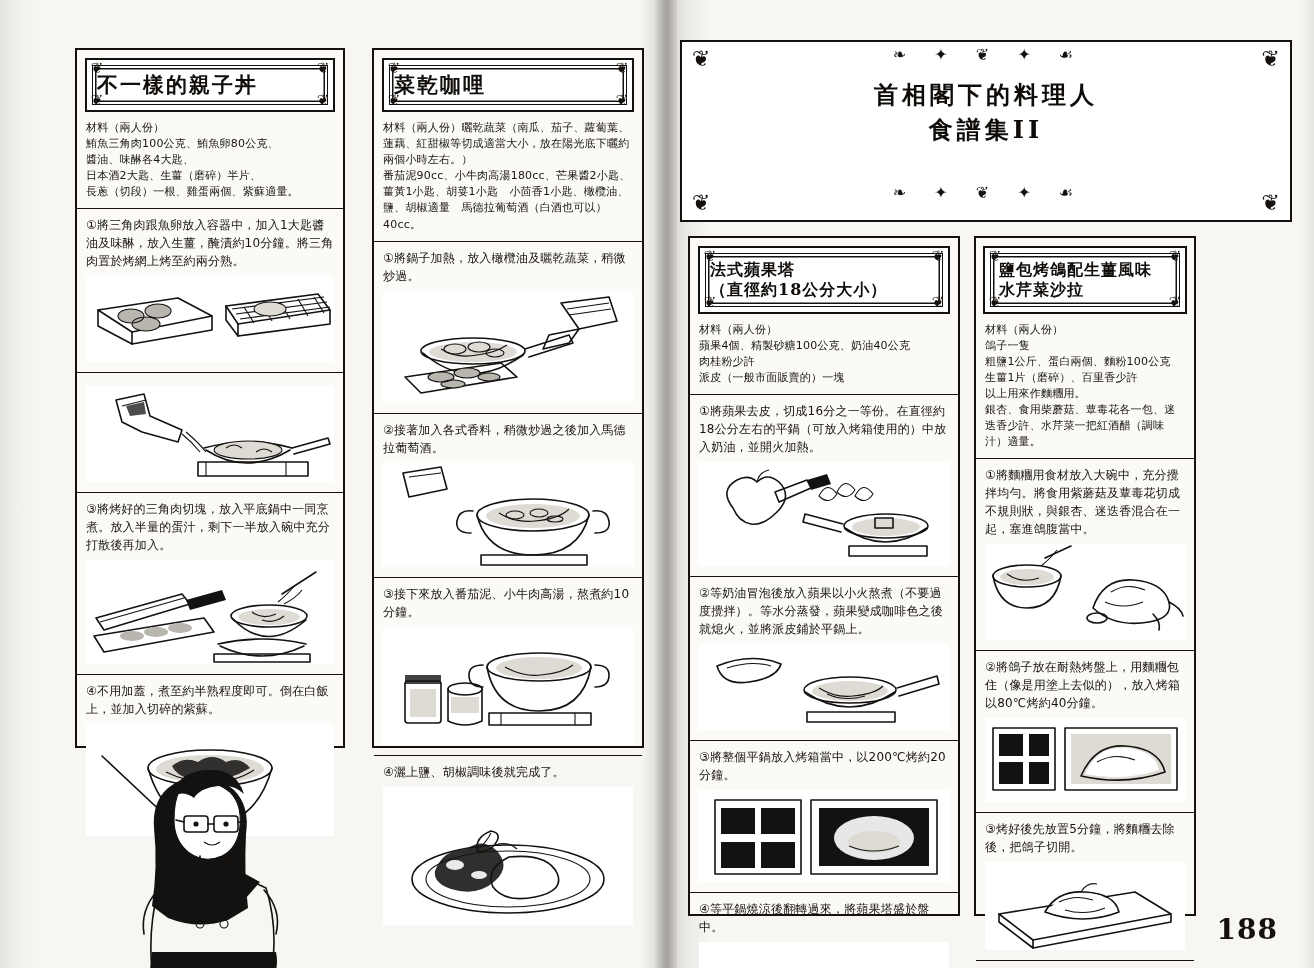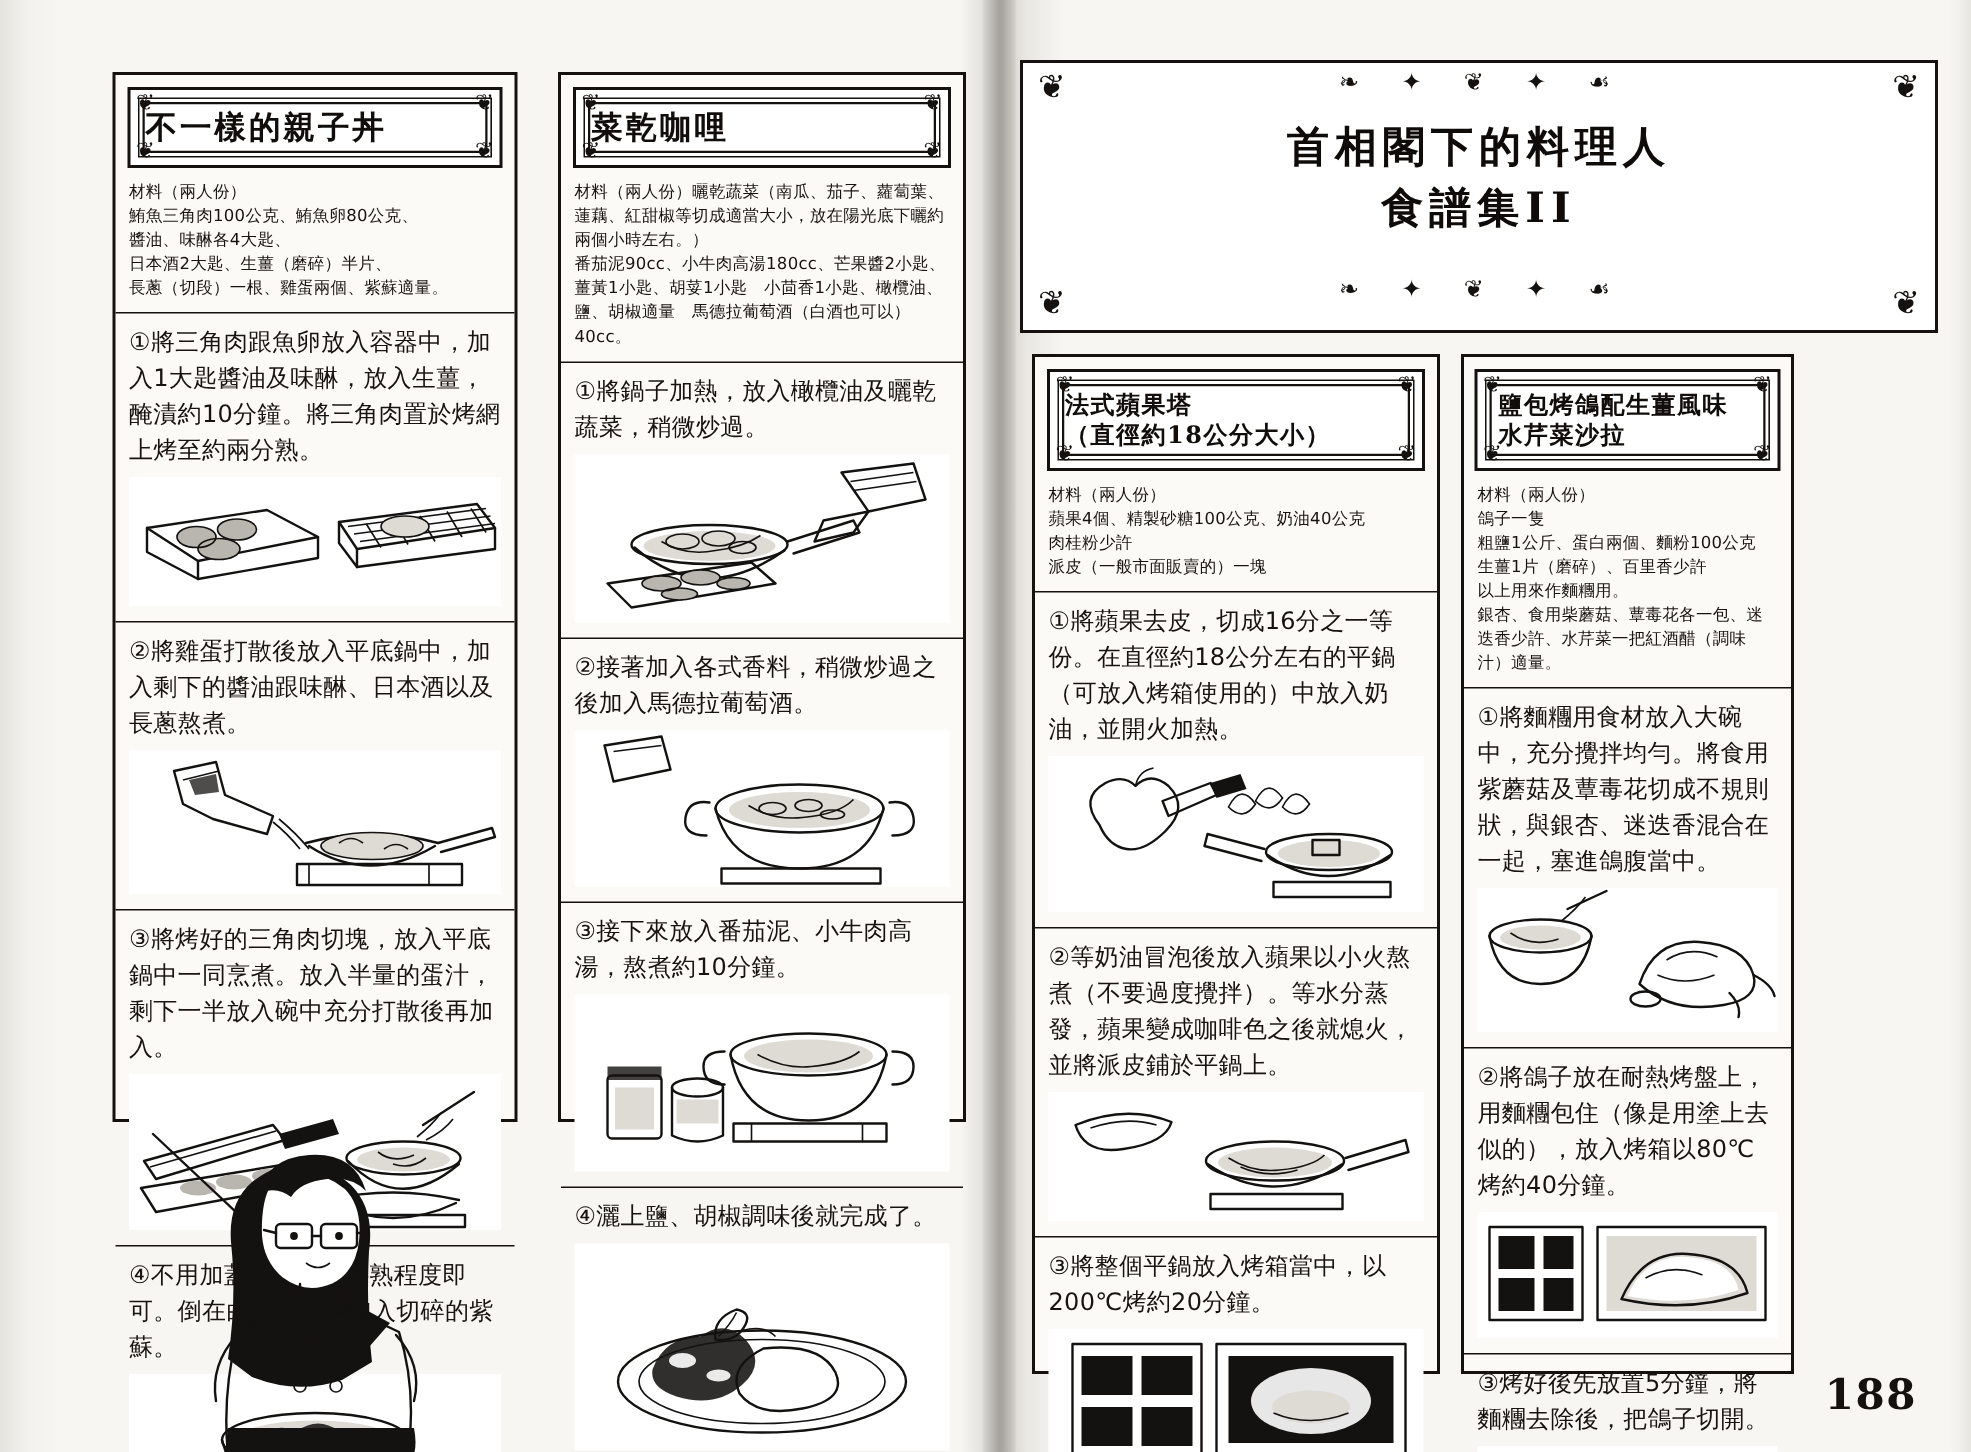--- a/index.html
+++ b/index.html
@@ -26,21 +26,21 @@
     background:#fbfaf7;
     box-sizing:border-box;
   }
   .cell{
     border-bottom:1.5px solid #14110e;
     padding:7px 9px 8px 9px;
     box-sizing:border-box;
   }
   .cell:last-child{border-bottom:none;}
   .txt{
-    font-size:16px;
+    font-size:12px;
     line-height:1.5;
     color:#17140f;
     letter-spacing:.2px;
     white-space:pre-line;
   }
   .txt.small{font-size:11px;line-height:1.46;}
   
   .plate{
     position:relative;
     border:2px solid #14110e;
@@ -92,21 +92,21 @@
   .bigtitle .deco.top{top:3px;}
   .bigtitle .deco.bot{bottom:3px;}
   .bigtitle .swirls{
     position:absolute;font-size:22px;line-height:22px;color:#14110e;
   }
   .bigtitle h1{
     position:absolute;left:0;right:0;top:36px;
     margin:0;text-align:center;
     font-family:"DejaVu Serif","Liberation Serif",serif;
     font-weight:bold;
-    font-size:28px;letter-spacing:4px;color:#0e0b08;
+    font-size:24px;letter-spacing:4px;color:#0e0b08;
     line-height:1.45;
     white-space:pre-line;
   }
   
   .ill{
     position:relative;
     margin:6px auto 2px auto;
     background:#fff;
   }
   .pagenum{
@@ -180,21 +180,20 @@
           </g>
           <path class="ink" d="M140 30 L140 44 L152 60 L152 48"></path>
           <path class="ink" d="M244 34 L244 48 L152 60"></path>
           <ellipse class="fillgl" cx="184" cy="33" rx="16" ry="7"></ellipse>
           <ellipse class="ink2" cx="184" cy="33" rx="16" ry="7" fill="none"></ellipse>
         </svg>
       </div>
     </div>
 
     <div class="cell">
-      <div class="txt">②將雞蛋打散後放入平底鍋中，加入剩下的醬油跟味醂、日本酒以及長蔥熬煮。</div>
       <div class="ill">
         <svg width="248" height="96" viewBox="0 0 248 96">
 
           <path class="ink" d="M30 14 L58 8 L64 30 L96 44 L92 56 L56 46 L36 36 Z"></path>
           <path class="ink2" d="M36 20 L60 14"></path>
           <path class="fillk" d="M40 20 L58 16 L60 28 L44 30 Z" opacity=".75"></path>
           <path class="ink2" d="M96 48 q10 8 18 18"></path>
           <path class="ink2" d="M100 46 q12 10 20 20"></path>
 
           <path class="ink" d="M120 64 q40 26 84 0"></path>

